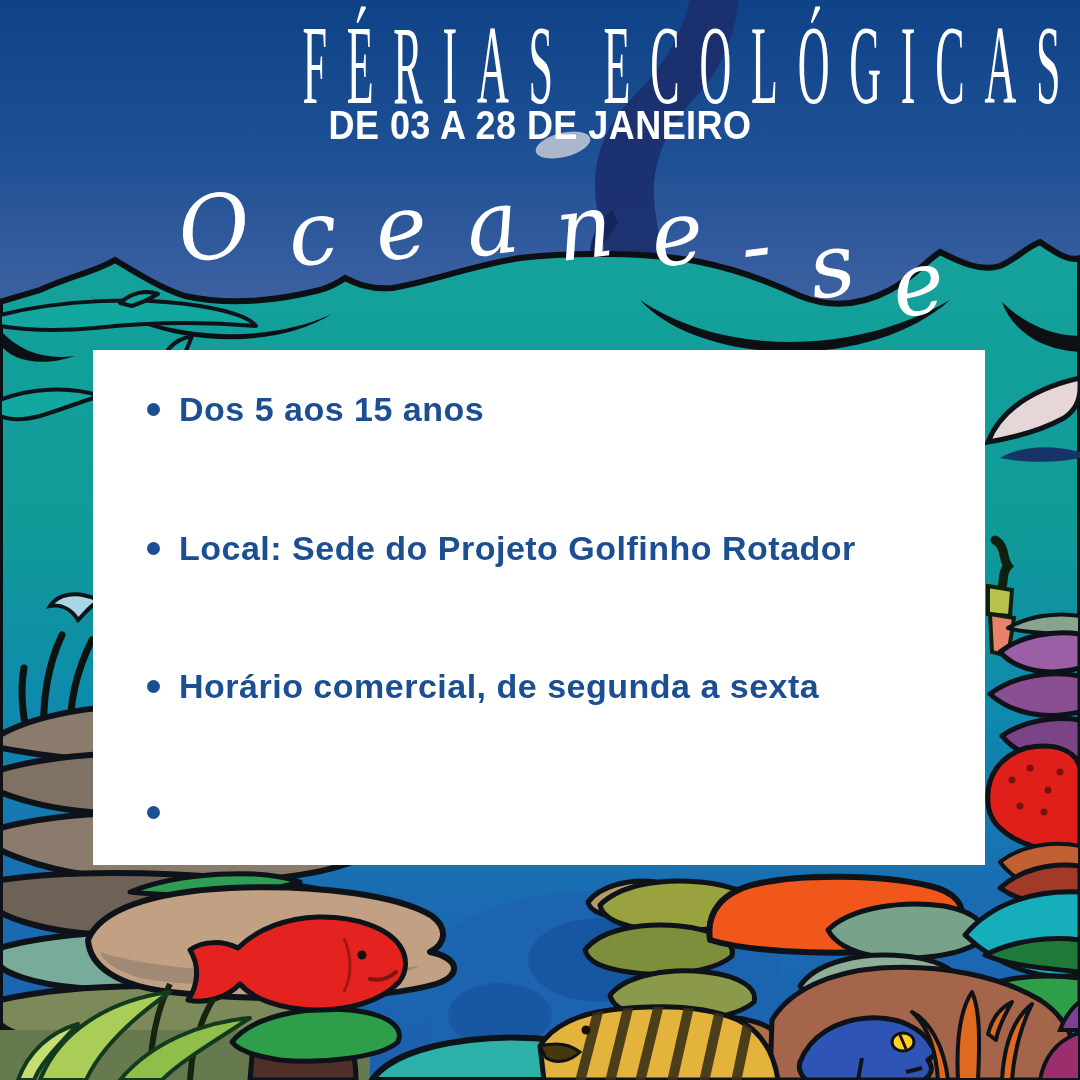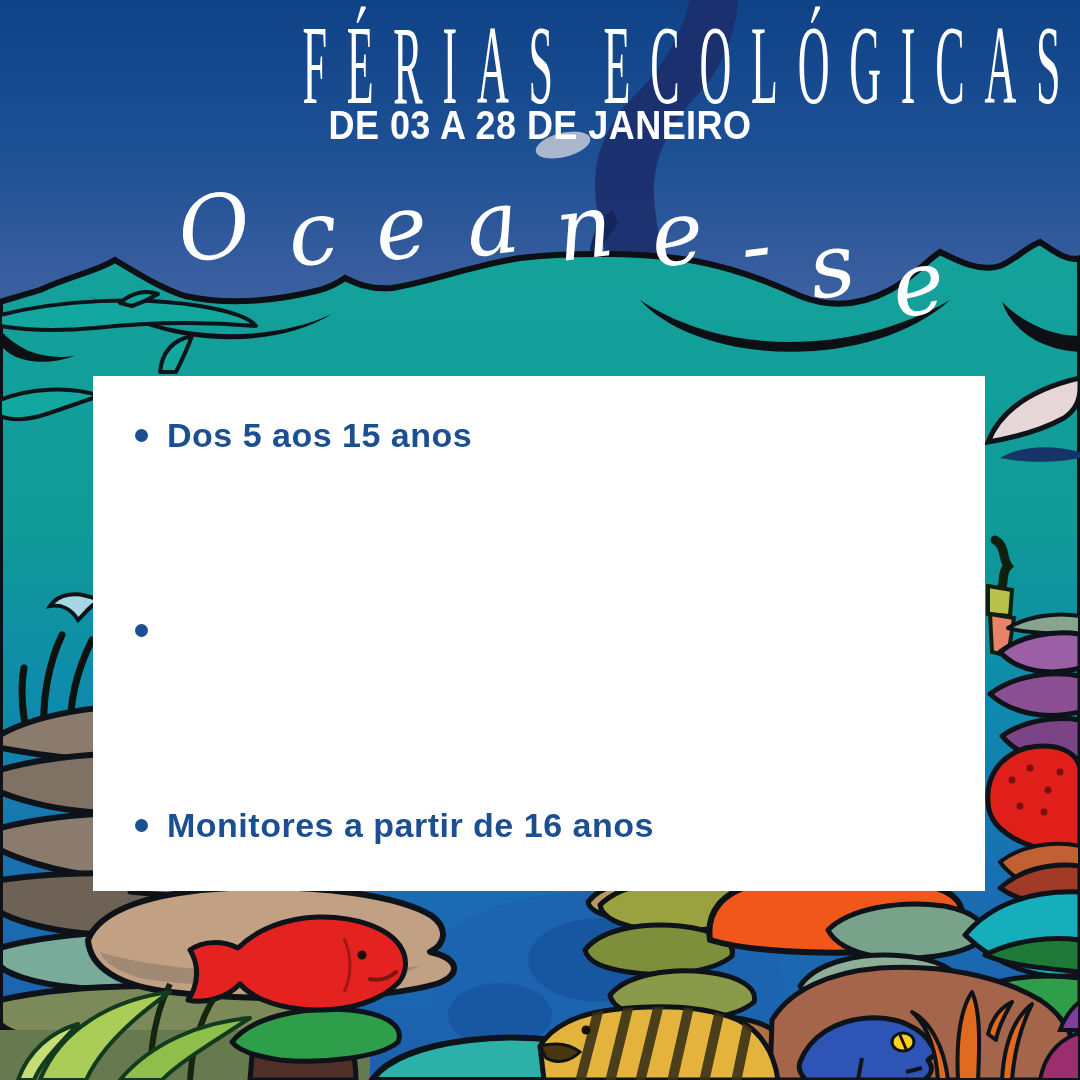--- a/index.html
+++ b/index.html
@@ -25,23 +25,23 @@
   .script span:nth-child(2){transform:translateY(14px) rotate(-7deg);}
   .script span:nth-child(3){transform:translateY(8px)  rotate(-7deg);}
   .script span:nth-child(4){transform:translateY(4px)  rotate(-7deg);}
   .script span:nth-child(5){transform:translateY(8px)  rotate(-7deg);}
   .script span:nth-child(6){transform:translateY(14px) rotate(-7deg);}
   .script span:nth-child(7){transform:translateY(26px) rotate(-7deg);}
   .script span:nth-child(8){transform:translateY(46px) rotate(-9deg);}
   .script span:nth-child(9){transform:translateY(64px) rotate(-9deg);}
 
   
-  .card{position:absolute;left:93px;top:376px;width:892px;height:515px;
+  .card{position:absolute;left:93px;top:350px;width:892px;height:515px;
         background:var(--card-bg,#fff);box-sizing:border-box;
-        padding:40px 24px 46px 42px;}
+        padding:40px 24px 46px 54px;}
   .card ul{list-style:none;margin:0;padding:0;height:100%;
         display:flex;flex-direction:column;justify-content:space-between;}
   .card li{display:flex;align-items:center;color:var(--card-text,#1b4f91);
         font-weight:bold;font-size:34px;letter-spacing:.5px;white-space:nowrap;}
   .dot{width:13px;height:13px;border-radius:50%;flex:0 0 13px;
         background:var(--card-text,#1b4f91);margin-right:19px;}
 </style>
 </head>
 <body>
 
@@ -262,20 +262,24 @@
   </div>
 
   <section class="card">
     <ul>
       <li>
         <span class="dot"></span>
         <span>Dos 5 aos 15 anos</span>
       </li>
       <li>
         <span class="dot"></span>
-      </li>
-      <li>
-        <span class="dot"></span>
-        <span>Monitores a partir de 16 anos</span>
+        <span>Local: Sede do Projeto Golfinho Rotador</span>
+      </li>
+      <li>
+        <span class="dot"></span>
+        <span>Horário comercial, de segunda a sexta</span>
+      </li>
+      <li>
+        <span class="dot"></span>
       </li>
     </ul>
   </section>
 </div>
 
 </body></html>

